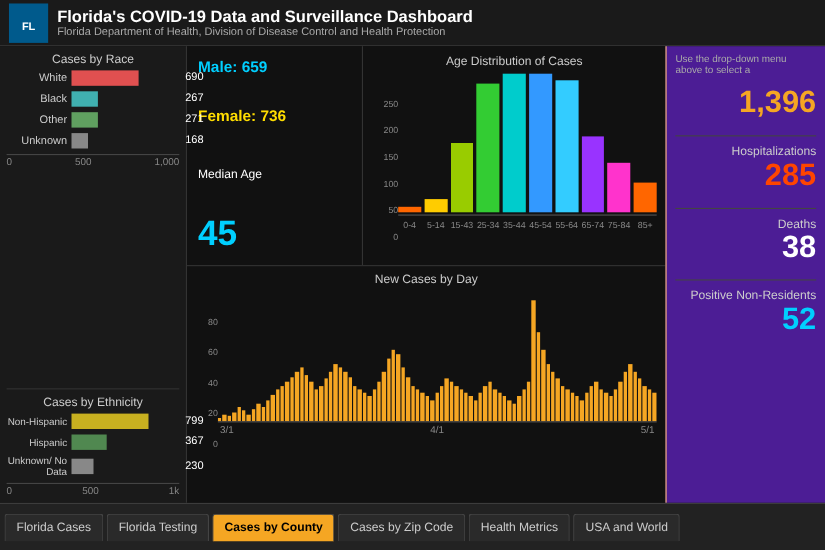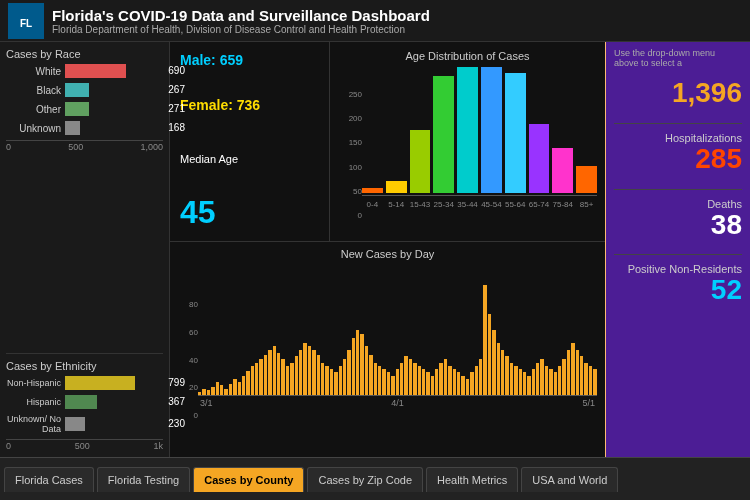--- a/index.html
+++ b/index.html
@@ -74,21 +74,21 @@
       border-right: 1px solid #333;
       padding: 6px;
       display: flex;
       flex-direction: column;
       gap: 8px;
     }
 
     .panel-title {
       font-size: 11px;
       color: #ccc;
-      text-align: left;
+      text-align: center;
       margin-bottom: 4px;
     }
 
     .bar-chart-container {
       flex: 1;
     }
 
     .bar-row {
       display: flex;
       align-items: center;
@@ -216,21 +216,21 @@
 
     #center-bottom {
       flex: 1;
       padding: 6px 8px 4px 8px;
       position: relative;
     }
     #new-cases-title {
       font-size: 11px;
       color: #ccc;
       text-align: center;
-      margin-bottom: 16px;
+      margin-bottom: 4px;
     }
     #daily-bars {
       display: flex;
       align-items: flex-end;
       height: 120px;
       gap: 1px;
       border-bottom: 1px solid #555;
       overflow: hidden;
     }
     .daily-bar {

